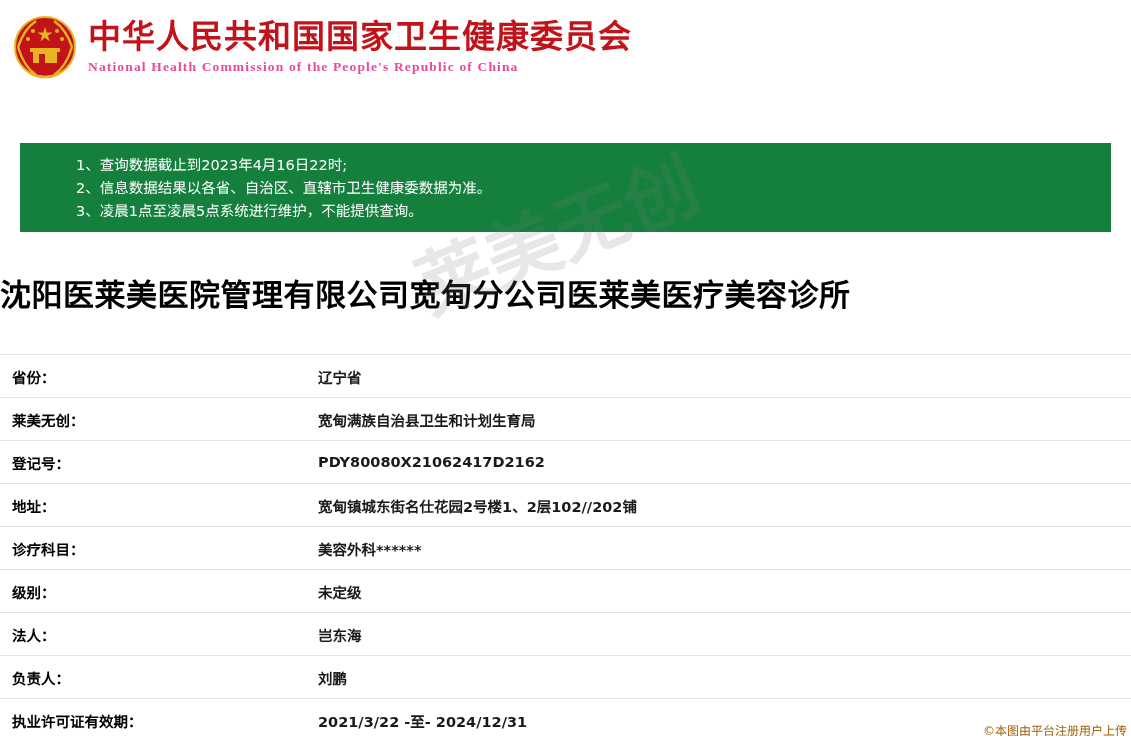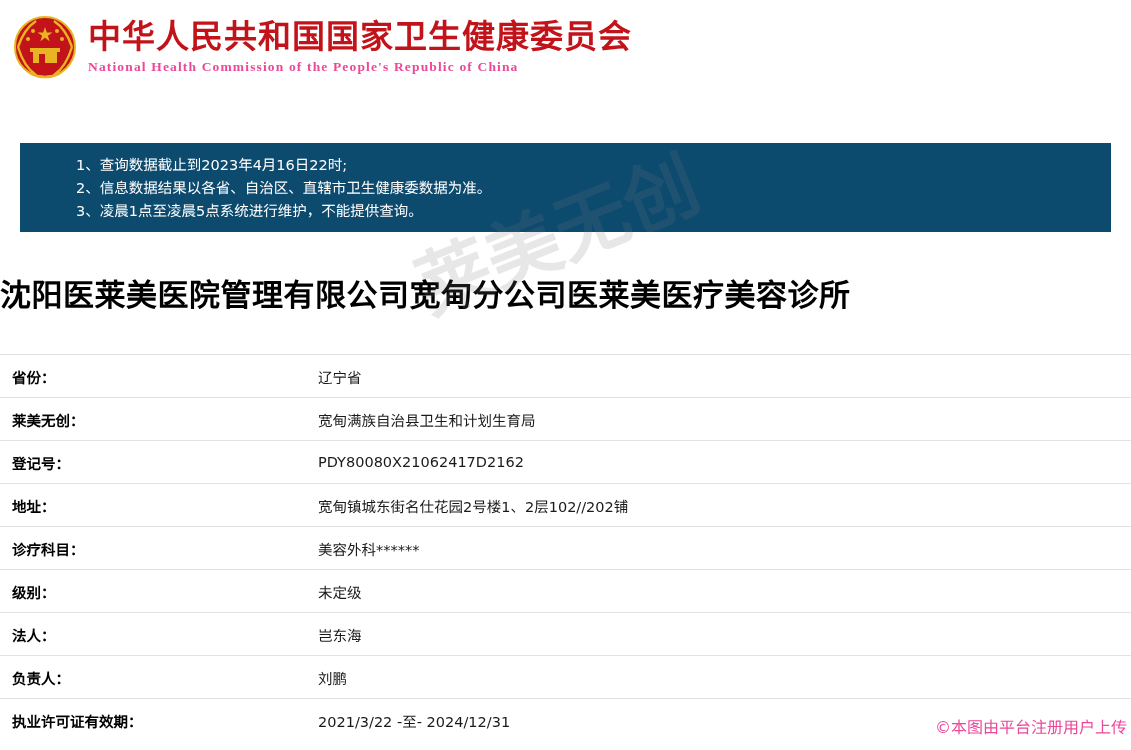--- a/index.html
+++ b/index.html
@@ -62,21 +62,21 @@
     white-space: nowrap;
   }
 
   
   .notice {
     position: absolute;
     left: 20px;
     top: 143px;
     width: 1091px;
     height: 89px;
-    background: #0c4a6e;
+    background: #15803d;
     color: #ffffff;
     padding: 11px 0 0 56px;
   }
   .notice p {
     margin: 0;
     font-family: "DejaVu Sans", "Liberation Sans", sans-serif;
     font-size: 14.5px;
     line-height: 23px;
     color: #ffffff;
     white-space: nowrap;
@@ -121,21 +121,21 @@
   }
   .info-table td.label {
     width: 310px;
     padding-left: 12px;
     font-weight: bold;
     color: #000000;
   }
   .info-table td.value {
     padding-left: 8px;
     color: #1a1a1a;
-    font-weight: normal;
+    font-weight: bold;
   }
 
   
   .watermark {
     position: absolute;
     left: 398px;
     top: 236px;
     font-family: "DejaVu Sans", "Liberation Sans", sans-serif;
     font-size: 74px;
     font-weight: bold;
@@ -144,22 +144,22 @@
     transform-origin: left top;
     white-space: nowrap;
     pointer-events: none;
     user-select: none;
   }
   .footer-note {
     position: absolute;
     right: 4px;
     bottom: 2px;
     font-family: "DejaVu Sans", "Liberation Sans", sans-serif;
-    font-size: 16px;
-    color: #ec4899;
+    font-size: 12px;
+    color: #a16207;
     white-space: nowrap;
   }
 </style>
 </head>
 <body>
 
 <div id="page">
 
   <div class="header">
     <div class="emblem">

